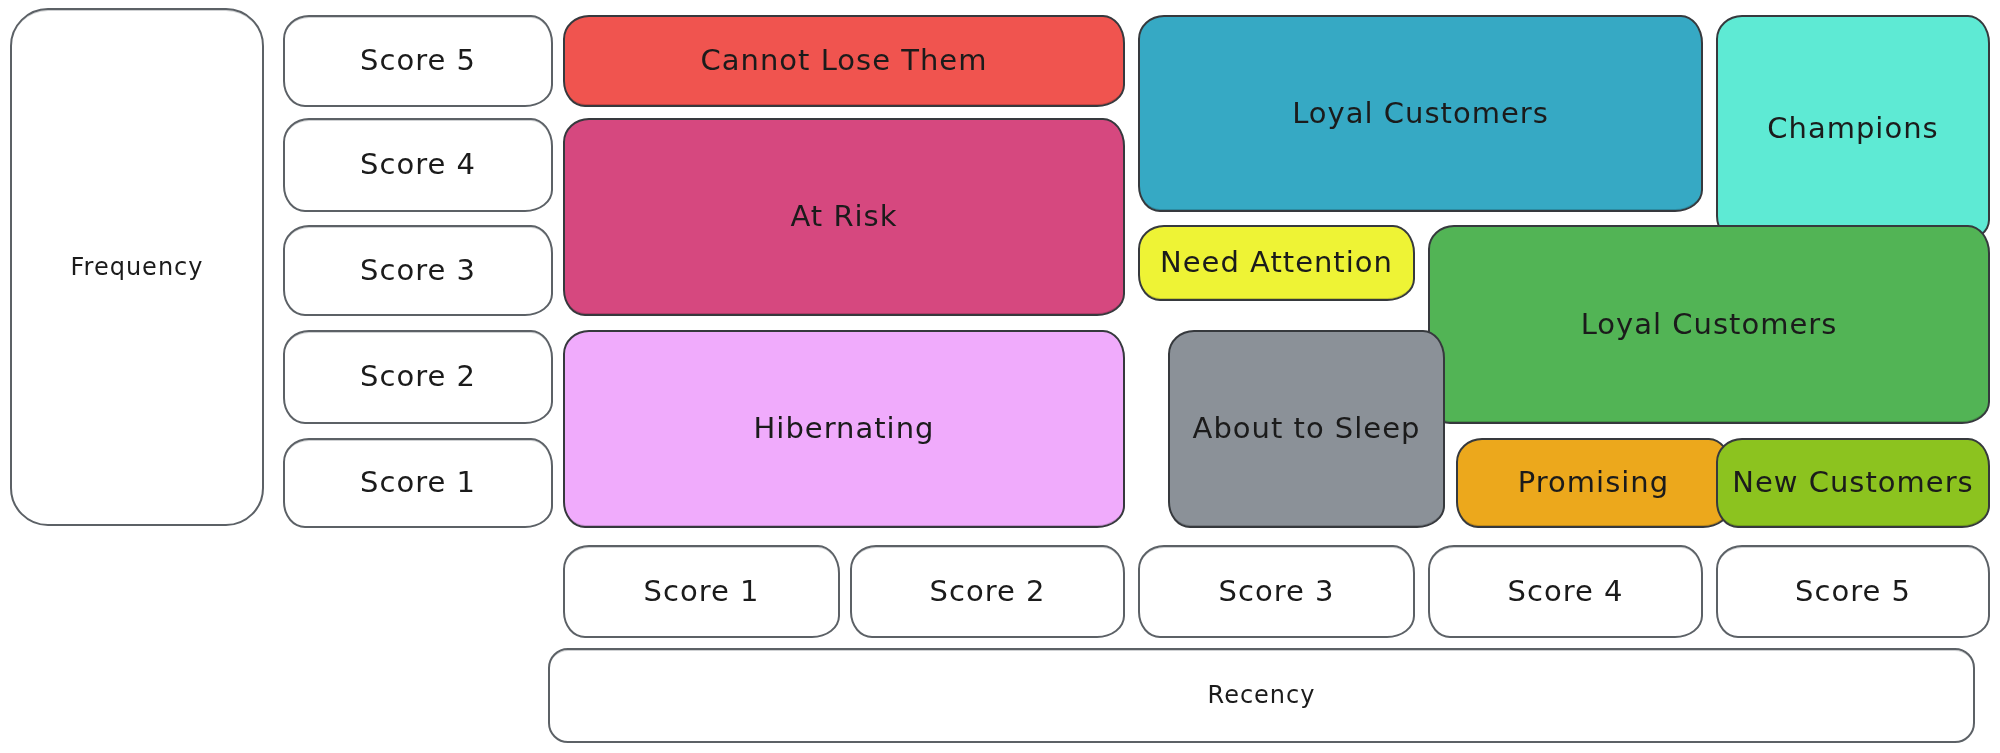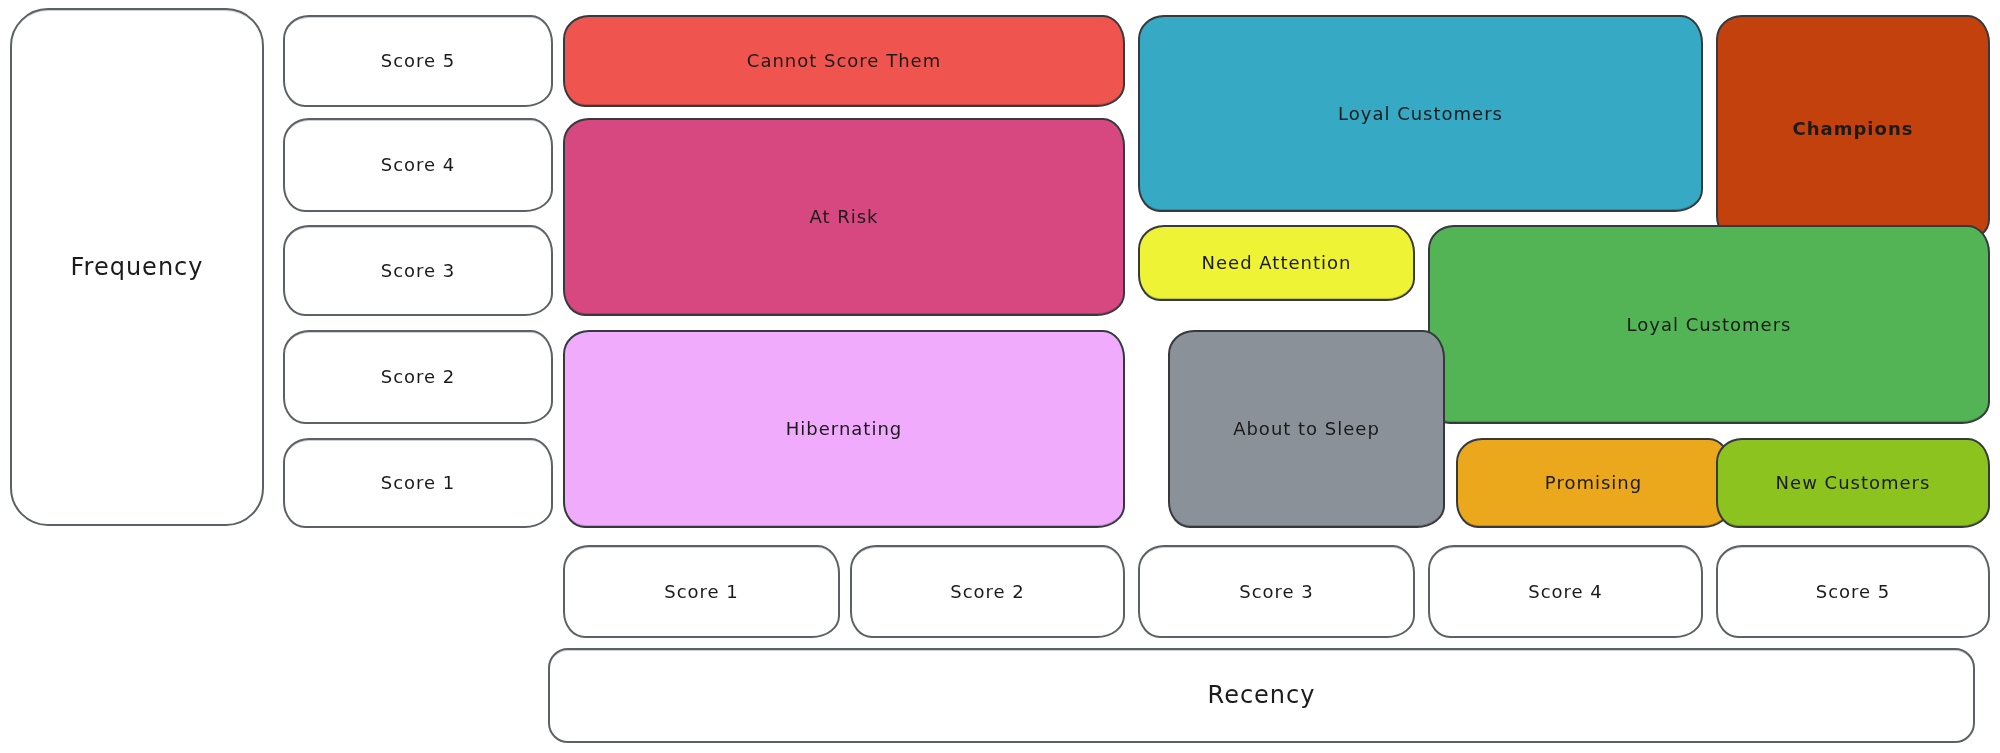--- a/index.html
+++ b/index.html
@@ -14,21 +14,21 @@
   }
   .box {
     position: absolute;
     box-sizing: border-box;
     display: flex;
     align-items: center;
     justify-content: center;
     text-align: center;
     border: 2px solid #45494e;
     border-radius: 26px 22px 28px 22px / 24px 28px 22px 26px;
-    font-size: 18px;
+    font-size: 29px;
     letter-spacing: 1px;
     line-height: 1.1;
     white-space: nowrap;
   }
   .white-box {
     background: #ffffff;
     border: 2px solid #5c6166;
     box-shadow: inset 0 2px 0 -1px rgba(130,135,140,0.38);
   }
   .segment-box {
@@ -44,25 +44,25 @@
   <div class="box white-box axis-label" id="freq-axis-box" style="left:10px; top:8px; width:254px; height:518px; border-radius:38px;">Frequency</div>
 
   <div id="freq-scores">
       <div class="box white-box" style="left: 283px; top: 15px; width: 270px; height: 92px;">Score 5</div>
       <div class="box white-box" style="left: 283px; top: 118px; width: 270px; height: 94px;">Score 4</div>
       <div class="box white-box" style="left: 283px; top: 225px; width: 270px; height: 91px;">Score 3</div>
       <div class="box white-box" style="left: 283px; top: 330px; width: 270px; height: 94px;">Score 2</div>
       <div class="box white-box" style="left: 283px; top: 438px; width: 270px; height: 90px;">Score 1</div>
     </div>
   <div id="segments">
-      <div class="box segment-box" style="left: 563px; top: 15px; width: 562px; height: 92px; background: rgb(240, 84, 79);">Cannot Score Them</div>
+      <div class="box segment-box" style="left: 563px; top: 15px; width: 562px; height: 92px; background: rgb(240, 84, 79);">Cannot Lose Them</div>
       <div class="box segment-box" style="left: 563px; top: 118px; width: 562px; height: 198px; background: rgb(214, 72, 127); text-align: right;">At Risk</div>
       <div class="box segment-box" style="left: 563px; top: 330px; width: 562px; height: 198px; background: #f0abfc;">Hibernating</div>
       <div class="box segment-box" style="left: 1138px; top: 15px; width: 565px; height: 197px; background: rgb(54, 169, 196);">Loyal Customers</div>
-      <div class="box segment-box" style="left: 1716px; top: 15px; width: 274px; height: 227px; background: #c2410c; font-weight: bold;">Champions</div>
+      <div class="box segment-box" style="left: 1716px; top: 15px; width: 274px; height: 227px; background: #5eead4;">Champions</div>
       <div class="box segment-box" style="left: 1138px; top: 225px; width: 277px; height: 76px; background: rgb(238, 243, 53);">Need Attention</div>
       <div class="box segment-box" style="left: 1428px; top: 225px; width: 562px; height: 199px; background: rgb(82, 180, 85);">Loyal Customers</div>
       <div class="box segment-box" style="left: 1168px; top: 330px; width: 277px; height: 198px; background: rgb(139, 145, 152);">About to Sleep</div>
       <div class="box segment-box" style="left: 1428px; top: 438px; width: 275px; height: 90px; background: rgb(236, 168, 28); margin-left: 28px;">Promising</div>
       <div class="box segment-box" style="left: 1716px; top: 438px; width: 274px; height: 90px; background: rgb(140, 195, 31);">New Customers</div>
     </div>
   <div id="recency-scores">
       <div class="box white-box" style="left: 563px; top: 545px; width: 277px; height: 93px;">Score 1</div>
       <div class="box white-box" style="left: 850px; top: 545px; width: 275px; height: 93px;">Score 2</div>
       <div class="box white-box" style="left: 1138px; top: 545px; width: 277px; height: 93px;">Score 3</div>

